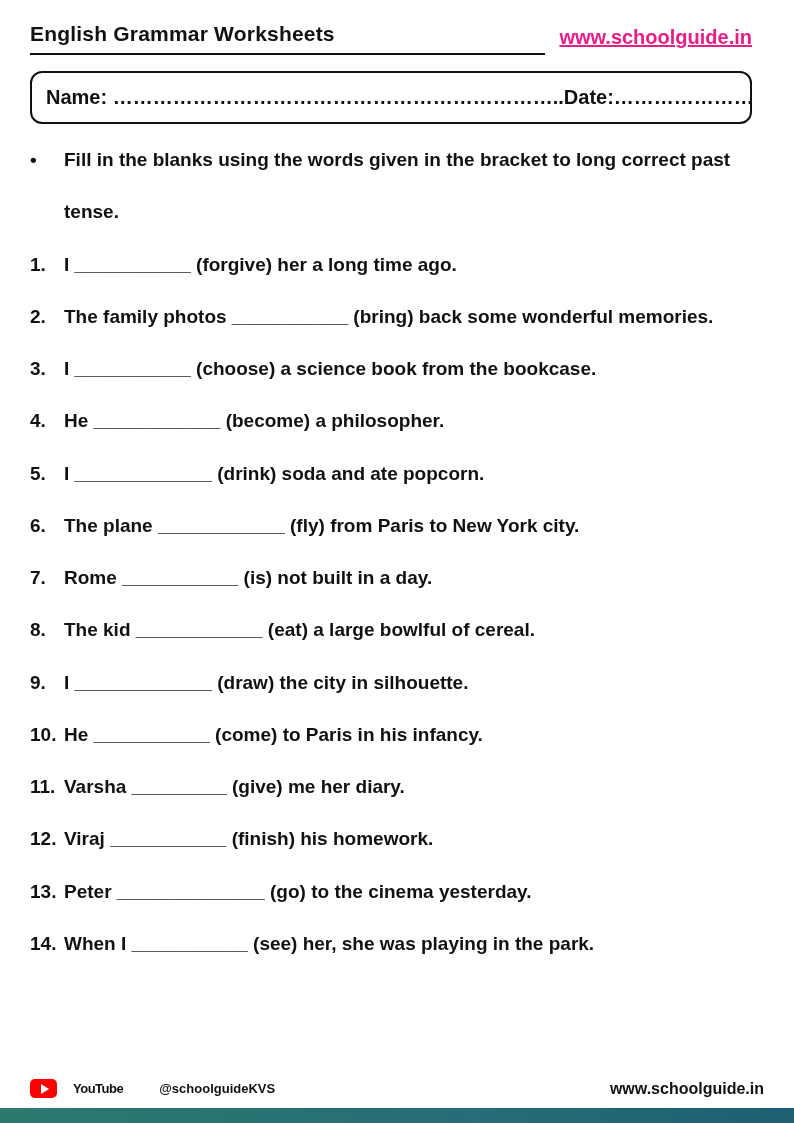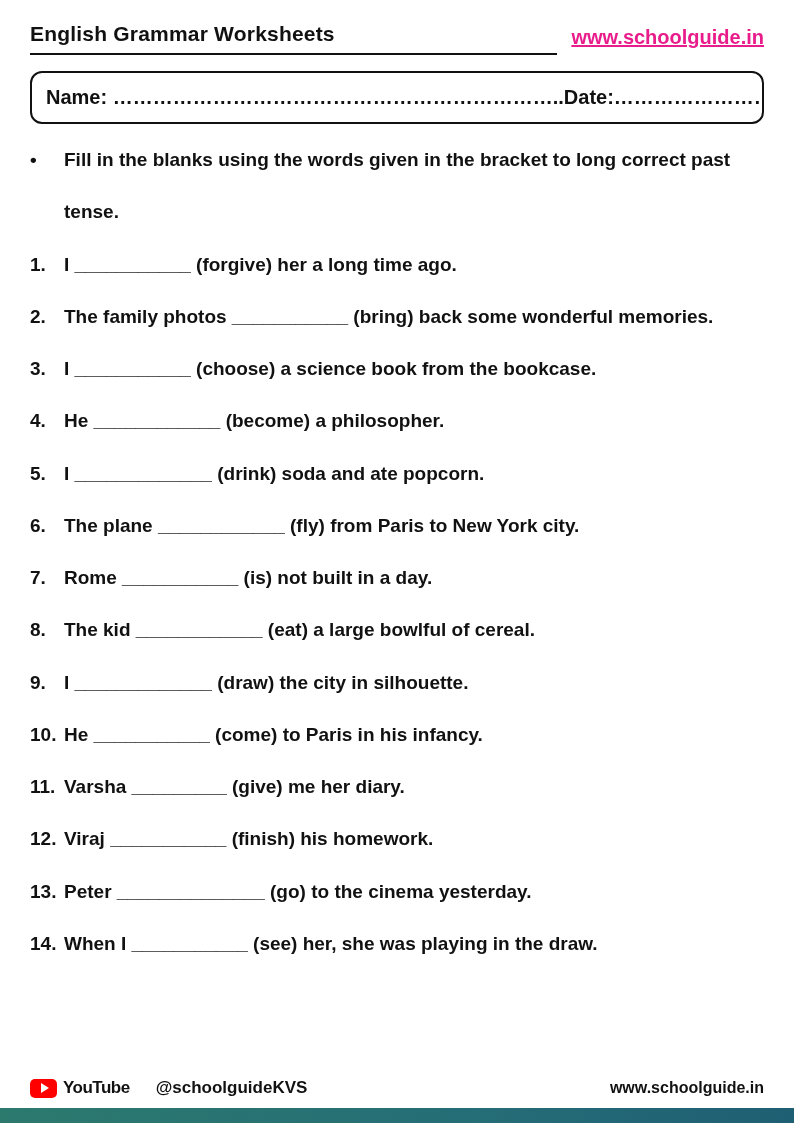--- a/index.html
+++ b/index.html
@@ -8,21 +8,21 @@
     width: 794px;
     height: 1123px;
     background: #ffffff;
     font-family: "Liberation Sans", sans-serif;
     color: #111111;
     display: flex;
     flex-direction: column;
     overflow: hidden;
   }
   .page {
-    padding: 22px 30px 0 30px;
+    padding: 22px 42px 0 30px;
     flex: 1 1 auto;
     display: flex;
     flex-direction: column;
   }
   
   .header {
     display: flex;
     align-items: flex-end;
   }
   .header-left {
@@ -86,22 +86,22 @@
   .footer {
     margin-top: auto;
     padding: 0 30px 10px 30px;
     display: flex;
     align-items: center;
     justify-content: space-between;
   }
   .yt-wrap {
     display: flex;
     align-items: center;
-    gap: 6px;
-    font-size: 17px;
+    gap: 16px;
+    font-size: 13px;
     font-weight: bold;
   }
   .yt-icon {
     width: 27px;
     height: 19px;
     background: #ff0000;
     border-radius: 5px;
     display: inline-flex;
     align-items: center;
     justify-content: center;
@@ -199,21 +199,21 @@
     <div class="item">
       <span class="num">12.</span>
       <span class="txt">Viraj ___________ (finish) his homework.</span>
     </div>
     <div class="item">
       <span class="num">13.</span>
       <span class="txt">Peter ______________ (go) to the cinema yesterday.</span>
     </div>
     <div class="item">
       <span class="num">14.</span>
-      <span class="txt">When I ___________ (see) her, she was playing in the draw.</span>
+      <span class="txt">When I ___________ (see) her, she was playing in the park.</span>
     </div>
 
   </div>
 </div>
 
 <div class="footer">
   <div class="yt-wrap">
     <span class="yt-icon"></span>
     <span class="yt-label">YouTube</span>
     <span class="yt-handle">@schoolguideKVS</span>

